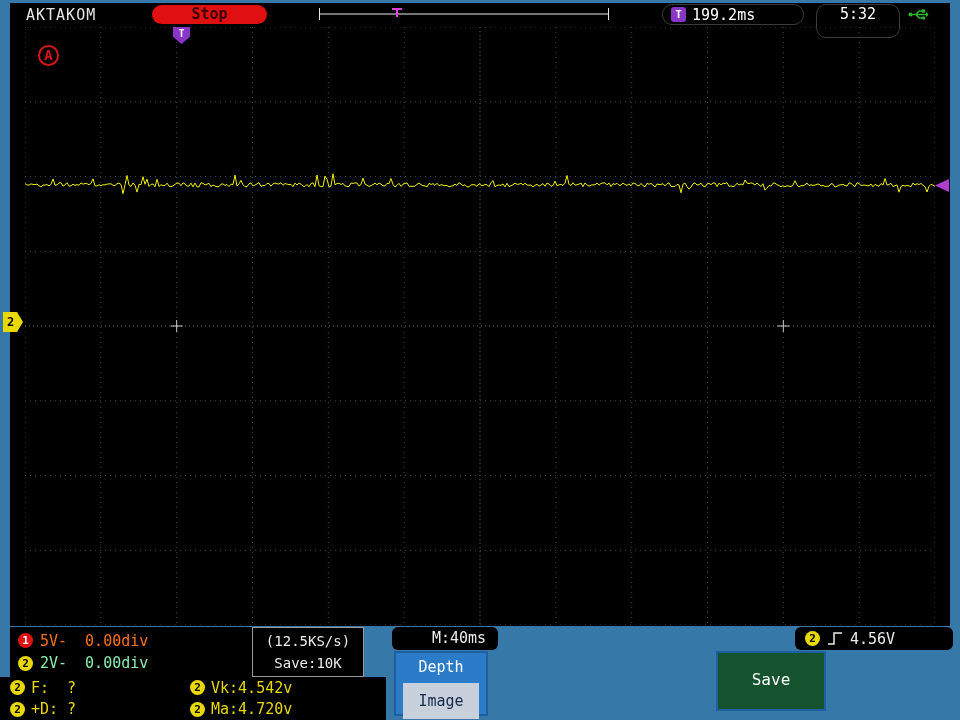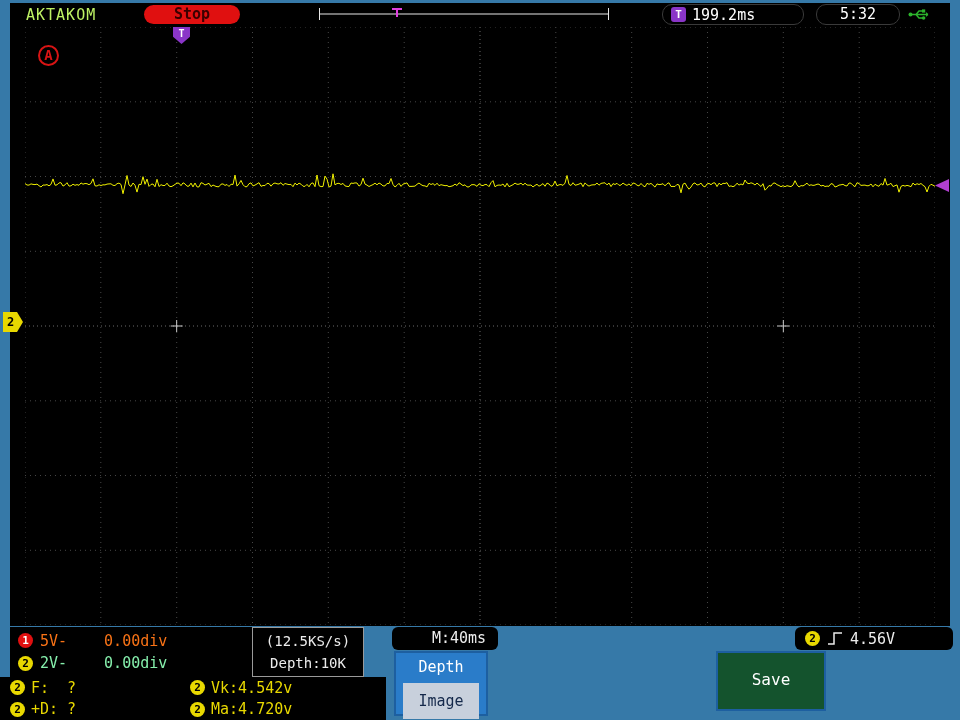--- a/index.html
+++ b/index.html
@@ -10,41 +10,41 @@
     font-family: "DejaVu Sans Mono", monospace;
     overflow: hidden;
   }
   .abs { position: absolute; }
 
   
   .screen { left: 10px; top: 3px; width: 940px; height: 623px; background: #000; }
 
   
   .topbar { left: 10px; top: 3px; width: 940px; height: 23px; }
-  .brand { left: 16px; top: 3px; font-size: 15px; color: #bef264; letter-spacing: 1px; }
+  .brand { left: 16px; top: 3px; font-size: 15px; color: #e5e5e5; letter-spacing: 1px; }
   .stop-badge {
-    left: 134px; top: 2px; width: 96px; height: 19px;
+    left: 142px; top: 2px; width: 115px; height: 19px;
     background: #e01010; border-radius: 10px;
     color: #3a0000; font-size: 15px; font-weight: bold;
     text-align: center; line-height: 19px;
   }
   .record-bar { left: 308px; top: 2px; }
   .trig-time {
     left: 652px; top: 1px; width: 142px; height: 21px;
     border: 1px solid #3a3a3a; border-radius: 10px; background: #000;
     display: flex; align-items: center; gap: 6px; padding: 0 8px;
     color: #fff; font-size: 15px;
   }
   .t-chip {
     width: 15px; height: 15px; background: #8a35c8; border-radius: 3px;
     color: #fff; font-size: 11px; font-weight: bold;
     display: flex; align-items: center; justify-content: center; flex: 0 0 auto;
   }
   .clock-box {
-    left: 806px; top: 1px; width: 84px; height: 21px;
+    left: 806px; top: 1px; width: 84px; height: 34px;
     border: 1px solid #3a3a3a; border-radius: 10px; background: #000;
     color: #fff; font-size: 15px; text-align: center; line-height: 19px;
   }
   .usb-icon { left: 898px; top: 4px; }
 
   
   .graticule { left: 25px; top: 27px; width: 910px; height: 598px; }
   .graticule svg { position: absolute; left: 0; top: 0; }
   .auto-ind {
     position: absolute; left: 13px; top: 18px; width: 21px; height: 21px;
@@ -69,21 +69,21 @@
     background: #b03fd0;
     clip-path: polygon(100% 0, 100% 100%, 0 50%);
   }
 
   
   .ch-box {
     left: 10px; top: 627px; width: 242px; height: 50px; background: #000;
     display: flex; flex-direction: column; justify-content: space-evenly; padding: 0 8px;
   }
   .ch-row { display: flex; align-items: center; gap: 7px; font-size: 15px; }
-  .ch-row .offset { margin-left: 30px; }
+  .ch-row .offset { margin-left: 11px; }
   .c-red { color: #f97316; }
   .c-yel { color: #86efac; }
   .disc {
     width: 15px; height: 15px; border-radius: 50%;
     display: inline-flex; align-items: center; justify-content: center;
     font-size: 11px; font-weight: bold; flex: 0 0 auto;
   }
   .disc.red { background: #e01010; color: #fff; }
   .disc.yel { background: #e8d800; color: #000; }
 
@@ -207,21 +207,21 @@
   </div>
   <div class="ch-row">
     <span class="disc yel">2</span>
     <span class="c-yel">2V-</span>
     <span class="c-yel offset">0.00div</span>
   </div>
 </div>
 
 <div class="abs acq-box">
   <span>(12.5KS/s)</span>
-  <span>Depth:10K</span>
+  <span>Save:10K</span>
 </div>
 
 <div class="abs tb-box">M:40ms</div>
 
 <div class="abs trig-box">
   <span class="disc yel">2</span>
   <svg width="16" height="15" viewBox="0 0 16 15">
     <path d="M1 13 H7 V2 H15" stroke="#ececec" stroke-width="1.5" fill="none"></path>
   </svg>
   <span>4.56V</span>

